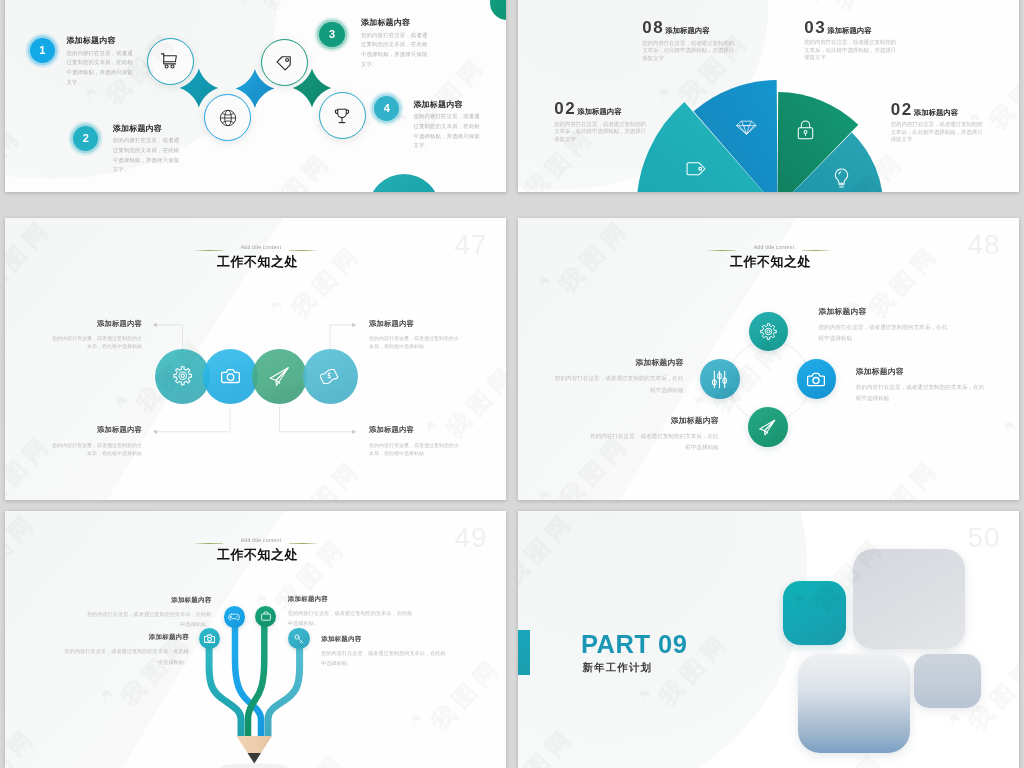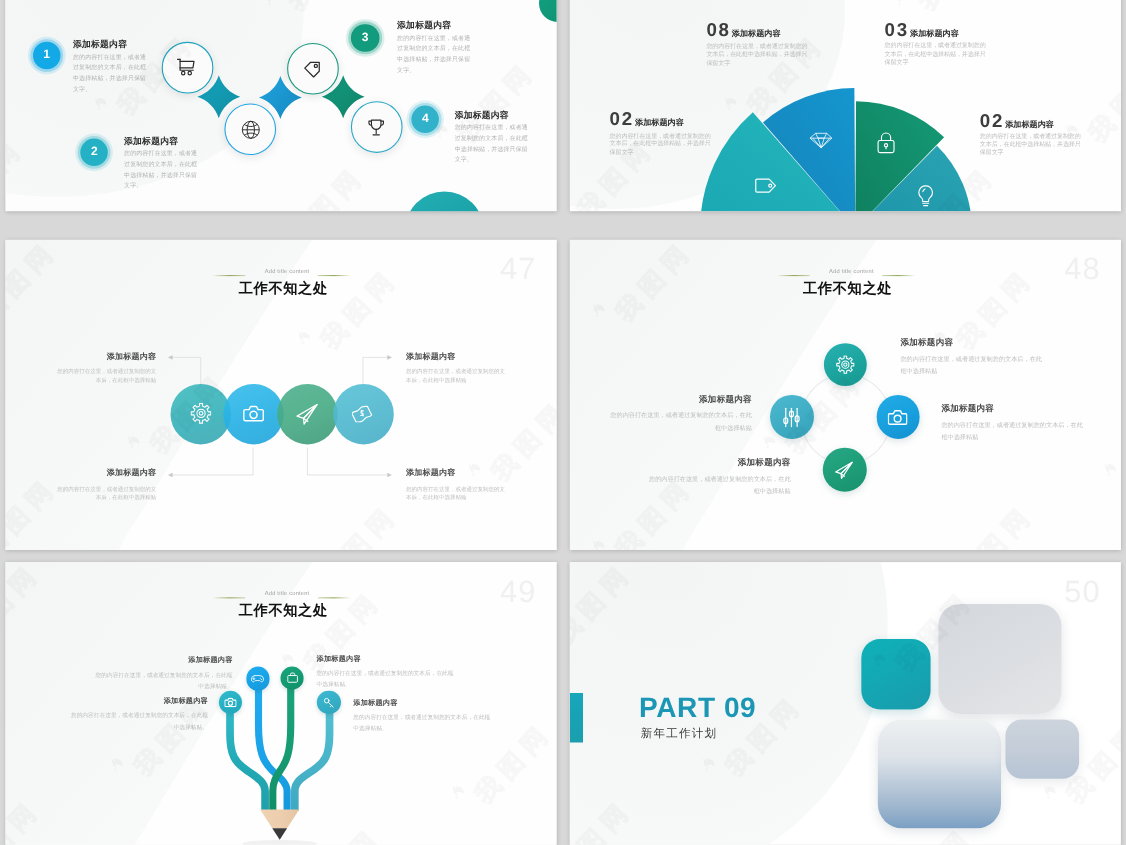--- a/index.html
+++ b/index.html
@@ -156,21 +156,21 @@
   .s5-t4{left:316.2px;top:123.5px;text-align:left}
   .pnum5{left:449.5px;top:13px}
 
   
   .bg-arc6{position:absolute;left:-195px;top:-187px;width:484px;height:484px;border-radius:50%;
      background:radial-gradient(circle at 58% 38%, #f3f4f4 0%, #f6f7f7 50%, #f9fafa 80%, #fcfcfc 100%);}
   .s6-bar{position:absolute;left:0;top:119px;width:11.5px;height:45px;
      background:linear-gradient(180deg,#1aa7bb 0%,#18a2b6 40%,#1b9fae 100%);}
   .s6-part{position:absolute;left:63px;top:121px;font-size:25.5px;font-weight:700;color:#1b97b5;
      letter-spacing:.5px;line-height:25px}
-  .s6-sub{position:absolute;left:64.5px;top:151px;font-size:10.5px;font-weight:400;color:#3a3a3a;
+  .s6-sub{position:absolute;left:64.5px;top:151px;font-size:10.5px;font-weight:700;color:#3a3a3a;
      letter-spacing:1.1px;line-height:11px}
   .s6-sq{position:absolute}
   .s6-sq1{left:265px;top:70px;width:63px;height:64px;border-radius:17px;
      background:linear-gradient(150deg,#0fb2b8 0%,#13a8b4 45%,#1a9bac 100%);
      box-shadow:0 3px 9px rgba(20,120,130,.22)}
   .s6-sq2{left:335px;top:38px;width:112px;height:100px;border-radius:20px;
      background:linear-gradient(150deg,#d4d7dd 0%,#dadde1 45%,#e4e5e7 100%);
      box-shadow:0 3px 10px rgba(90,100,120,.16)}
   .s6-sq3{left:280px;top:143px;width:112px;height:99px;border-radius:22px;
      background:linear-gradient(180deg,#eef0f1 0%,#dde3e9 35%,#9fb6cd 80%,#7ba0c4 100%);

